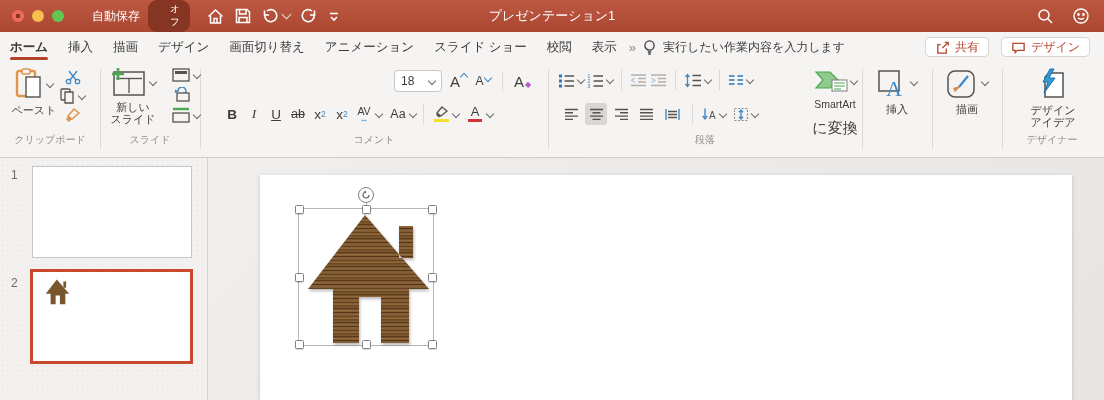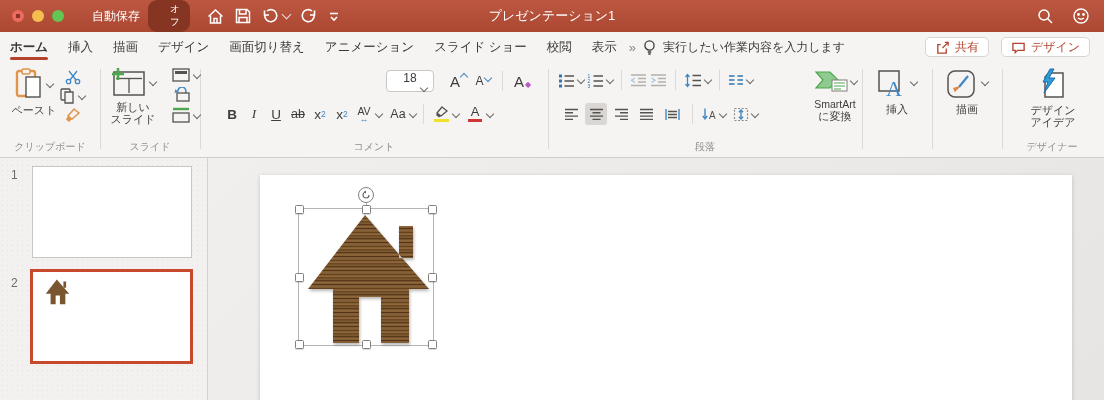--- a/index.html
+++ b/index.html
@@ -33,21 +33,21 @@
   .tab.active::after{content:"";position:absolute;left:0;right:0;bottom:2px;height:3px;border-radius:2px;background:var(--accent_red,#b5432c);}
   .tellme{display:flex;align-items:center;margin-left:12px;gap:6px;color:#3b3a39;font-size:12px;cursor:text;}
   .tellme .dbl{color:#8a8886;font-size:13px;letter-spacing:-2px;margin-right:2px;}
   .tabactions{position:absolute;right:14px;top:5px;display:flex;gap:12px;}
   .obtn{display:flex;align-items:center;gap:5px;height:20px;padding:0 9px;background:#fff;
     border:1px solid #d8d4d2;border-radius:5px;color:var(--accent_red,#b5432c);font-size:12px;cursor:pointer;}
 
   
   .ribbon{position:absolute;left:0;top:62px;width:1104px;height:96px;background:#f6f4f2;border-bottom:1px solid #d0cecc;box-sizing:border-box;}
   .gdiv{position:absolute;top:7px;bottom:8px;width:1px;background:#ddd9d6;}
-  .glabel{position:absolute;bottom:3px;font-size:10px;color:#8f8d8b;text-align:center;white-space:nowrap;}
+  .glabel{position:absolute;bottom:10px;font-size:10px;color:#8f8d8b;text-align:center;white-space:nowrap;}
   .chv{width:5px;height:5px;border-right:1.3px solid #6a6866;border-bottom:1.3px solid #6a6866;transform:rotate(45deg);display:inline-block;flex:none;}
   .rbtn{background:none;border:none;padding:0;display:flex;align-items:center;justify-content:center;cursor:pointer;color:#3f3d3b;}
   .bigbtn{display:flex;flex-direction:column;align-items:center;background:none;border:none;cursor:pointer;padding:0;color:#3f3d3b;}
   .bigbtn .cap{font-size:11px;line-height:12px;margin-top:4px;white-space:nowrap;}
   .combo{height:22px;background:#fff;border:1px solid #c9c6c4;border-radius:4px;display:flex;align-items:center;padding:0 6px;font-size:12px;color:#3b3a39;cursor:pointer;box-sizing:border-box;}
   .combo .chv{margin-left:auto;}
   .fmtrow{position:absolute;display:flex;align-items:center;}
   .fmt{min-width:20px;height:22px;display:flex;align-items:center;justify-content:center;font-size:13.5px;color:#3f3d3b;background:none;border:none;cursor:pointer;padding:0 2px;}
   .seldiv{width:1px;height:20px;background:#ddd9d6;margin:0 5px;}
   .selected{background:#d9d6d3;border-radius:3px;}
@@ -255,21 +255,21 @@
       <button class="rbtn" style="gap:4px;">
         <svg width="18" height="16" viewBox="0 0 18 16" fill="none" stroke="#55534f" stroke-width="1.3">
             <path d="M1 2 H17" stroke="#4ba84f" stroke-width="2.4"></path>
             <rect x="1" y="6" width="16" height="9"></rect>
           </svg>
         <span class="chv"></span>
       </button>
     </div>
     <span class="glabel" style="left:100px;width:100px;">スライド</span>
 
-    <div class="combo" style="position:absolute;left:386px;top:8px;width:48px;flex-direction:column;">
+    <div class="combo" style="position:absolute;left:394px;top:8px;width:48px;">
       <span>18</span>
       <span class="chv"></span>
     </div>
     <div class="fmtrow" style="left:448px;top:8px;gap:4px;">
       <button class="fmt" style="font-size:15px;">
         <span>A</span>
         <span class="chv" style="transform:rotate(225deg);border-color:#3f88c5;margin:-8px 0 0 1px;"></span>
       </button>
       <button class="fmt" style="font-size:12px;">
         <span>A</span>
@@ -380,21 +380,21 @@
     <button class="bigbtn" style="position:absolute;left:808px;top:6px;width:54px;">
       <span style="display:flex;align-items:center;gap:3px;">
         <svg width="34" height="26" viewBox="0 0 34 26">
           <polygon points="2,4 16,4 24,12 16,20 2,20 9,12" fill="#8fca8f" stroke="#4ba84f" stroke-width="1.2"></polygon>
           <rect x="18" y="12" width="15" height="11" fill="#fff" stroke="#8a8886" stroke-width="1.1"></rect>
           <path d="M20 15 H31 M20 18 H31 M20 21 H27" stroke="#4ba84f" stroke-width="1.2"></path>
         </svg>
         <span class="chv"></span>
       </span>
       <span class="cap" style="font-size:10.5px;">SmartArt</span>
-      <span class="cap" style="margin-top:0;font-size:11px;text-align:center;">に変換</span>
+      <span class="cap" style="margin-top:12px;font-size:15px;text-align:center;">に変換</span>
     </button>
     <div class="fmtrow" style="left:560px;top:41px;gap:3px;">
       <button class="rbtn" style="width:22px;height:22px;">
         <svg width="15" height="13" viewBox="0 0 15 13" stroke="#55534f" stroke-width="1.4">
             <path d="M1 1.5 H14 M1 4.8 H9 M1 8.1 H14 M1 11.4 H9"></path>
           </svg>
       </button>
       <button class="rbtn selected" style="width:22px;height:22px;">
         <svg width="15" height="13" viewBox="0 0 15 13" stroke="#55534f" stroke-width="1.4">
             <path d="M1 1.5 H14 M3.5 4.8 H11.5 M1 8.1 H14 M3.5 11.4 H11.5"></path>

